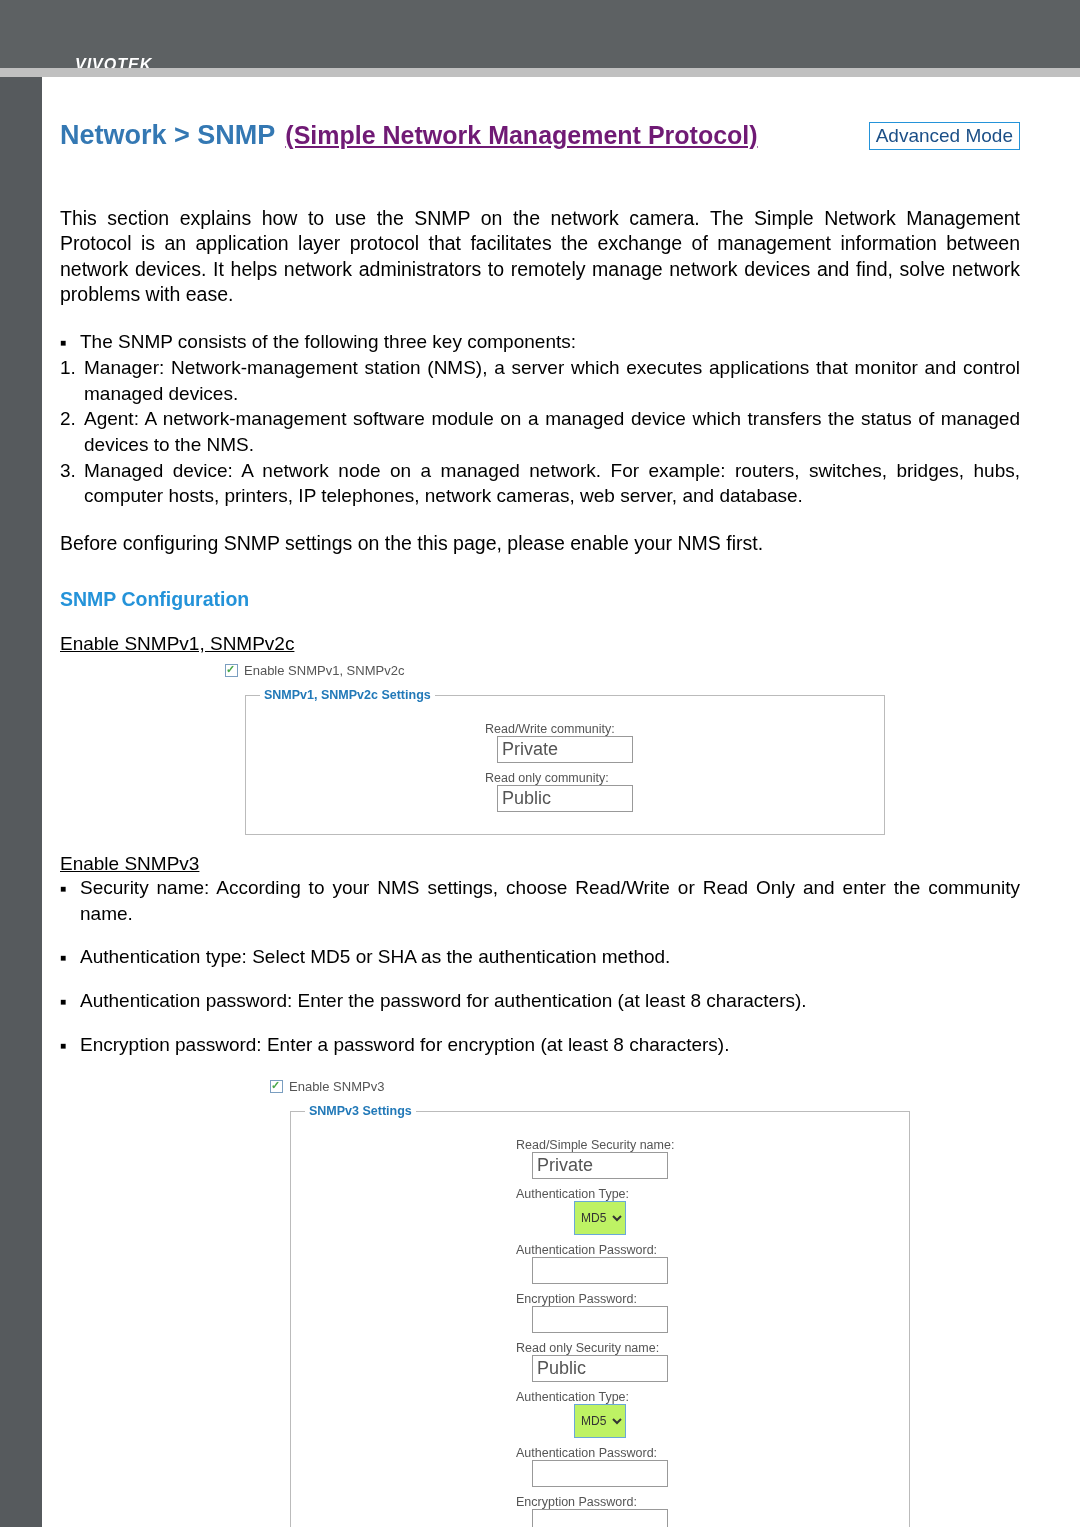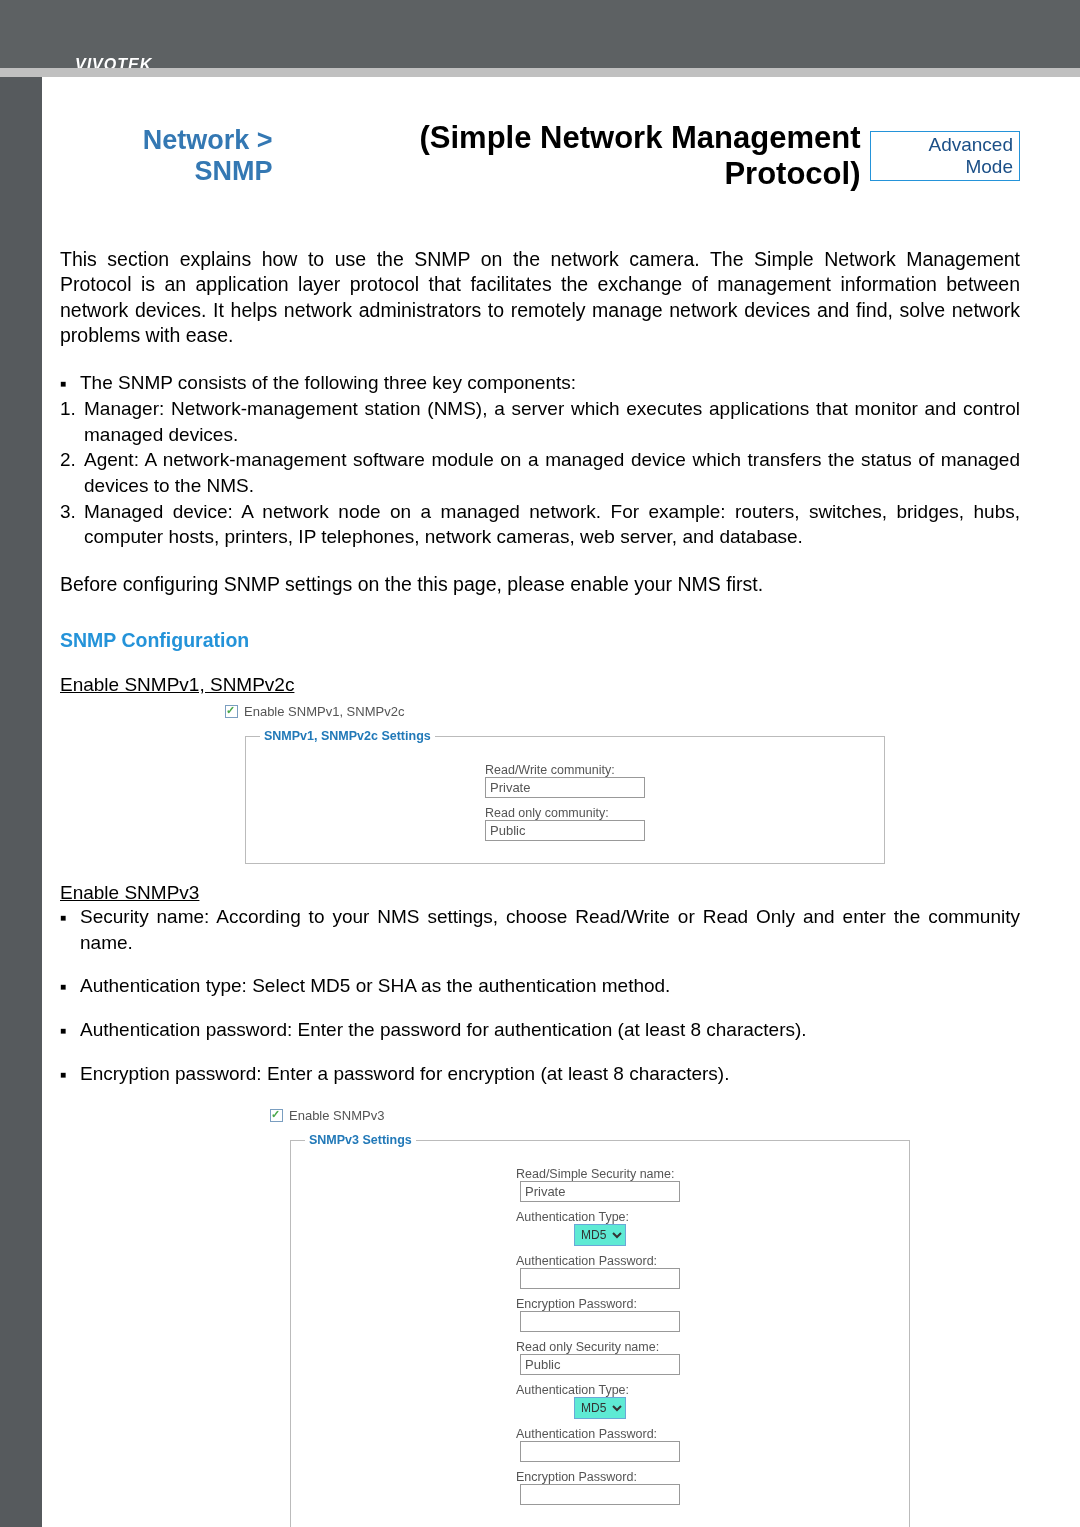--- a/index.html
+++ b/index.html
@@ -4,21 +4,21 @@
 <style>
   * { margin: 0; padding: 0; box-sizing: border-box; }
   body { font-family: Arial, Helvetica, sans-serif; background: #fff; color: #000; }
   .page { width: 1080px; margin: 0 auto; background: #fff; position: relative; min-height: 1527px; }
   .header-band { height: 70px; border-bottom: 2px solid #999; position: relative; padding-left: 75px; padding-top: 56px; }
   .brand { color: #fff; font-weight: bold; font-style: italic; font-size: 16px; letter-spacing: 1px; }
   .gray-strip { position:absolute; left:0; right:0; top:68px; height: 9px; background:#c0c0c0; }
   .content { padding: 50px 60px 110px 60px; }
   .title-row { display:flex; align-items:center; gap:10px; margin-bottom: 55px; text-align: right; }
   .title-main { color:#3478b3; font-size: 27px; font-weight: bold; }
-  .title-sub { color:#000000; font-size: 31px; font-weight: bold; }
+  .title-sub { color:#701a75; font-size: 25px; font-weight: bold; text-decoration: underline; }
   .adv-mode { border: 1.5px solid #2493d9; color: #1b4f87; padding: 2px 6px; font-size: 19px; margin-left:auto; }
   .para { font-size: 19.5px; line-height: 1.3; text-align: justify; margin-bottom: 22px; }
   .bullet-section { font-size: 19px; line-height: 1.35; margin-bottom: 22px; }
   .bullet-row { display:flex; text-align: justify; }
   .bullet-mark { width: 20px; flex-shrink:0; }
   .bullet-num { width: 24px; flex-shrink:0; }
   .bullet-text { flex:1; text-align: justify; }
   .sq { font-size: 10px; position:relative; top:-2px; }
   .section-title { color:#2493d9; font-size: 19.5px; font-weight: bold; margin-top: 32px; margin-bottom: 22px; }
   .sub-heading { text-decoration: underline; font-size: 19px; }
@@ -26,22 +26,22 @@
 
   
   .panel-wrap { margin: 8px 0 18px 165px; width: 660px; font-size: 13px; color:#333; }
   .chk-row { display:flex; align-items:center; gap:6px; margin-bottom:10px; color:#555; }
   .chk { width:13px; height:13px; border:1px solid #7a9ec0; background:#fff; position:relative; display:inline-block; }
   .chk::after { content:"✓"; color:#4aa84a; font-size:11px; position:absolute; left:0; top:-2px; font-weight:bold; }
   fieldset.ui { border:1px solid #bbb; padding: 12px 14px 14px 14px; margin-left: 20px; }
   fieldset.ui legend { color:#2279b8; font-size:12.5px; font-weight:bold; padding:0 4px;margin-top:16px; }
   .form-row { display:flex; align-items:center; margin: 8px 0; flex-direction: column; }
   .form-row .lbl { width: 160px; color:#555; font-size: 12.5px; }
-  .form-row input[type=text] { width: 160px; border:1px solid #999; font-size:13px; padding:2px 4px; color:#555; }
-  .form-row select { border:1px solid #6aa8d8; background:#5eead4; font-size:12px; padding:2px 2px; color:#333; }
+  .form-row input[type=text] { width: 136px; border:1px solid #999; font-size:18px; padding:2px 4px; color:#555; }
+  .form-row select { border:1px solid #6aa8d8; background:#bef264; font-size:12px; padding:8px 2px; color:#333; }
   .panel-wrap.v3 .form-row .lbl { width: 168px; }
 
   .side-left { position:absolute; left:0; top:0; bottom:0; width:42px; background: linear-gradient(#565a5d,#565a5d); }
   .footer { position:absolute; left:0; right:0; bottom:0; height:56px; background:#6b6e71; color:#cfd2d4; font-style:italic; font-size:15px; display:flex; align-items:center; padding-left:75px; }
   .inner { position:relative; z-index:2; }
 </style>
 </head>
 <body>
 
 <div class="page">

